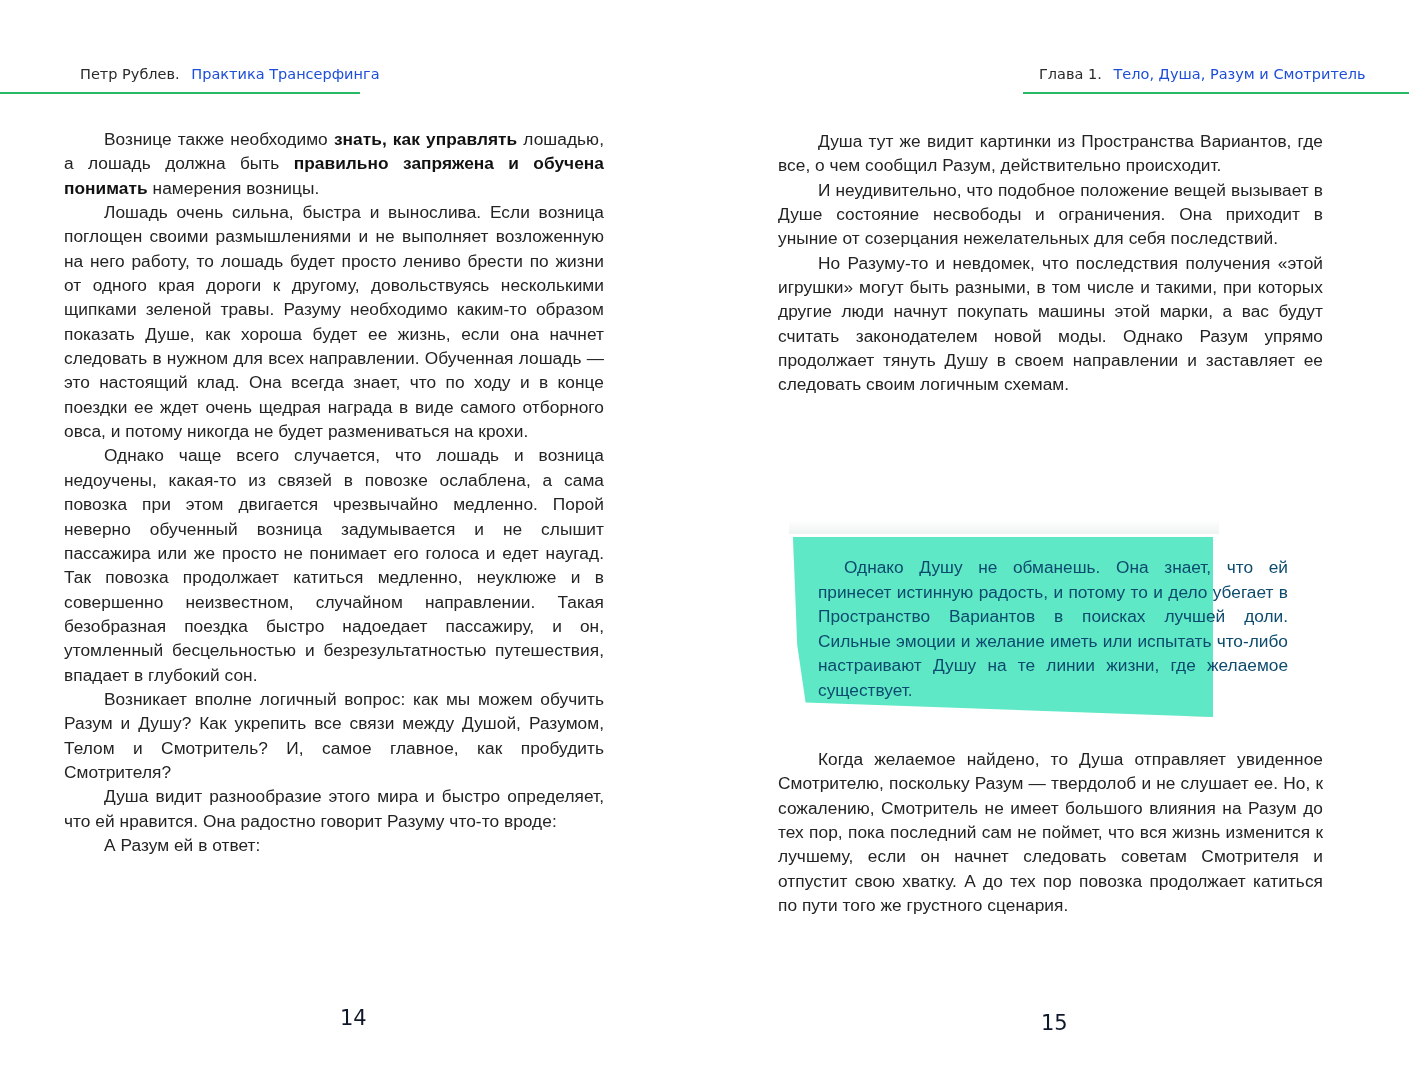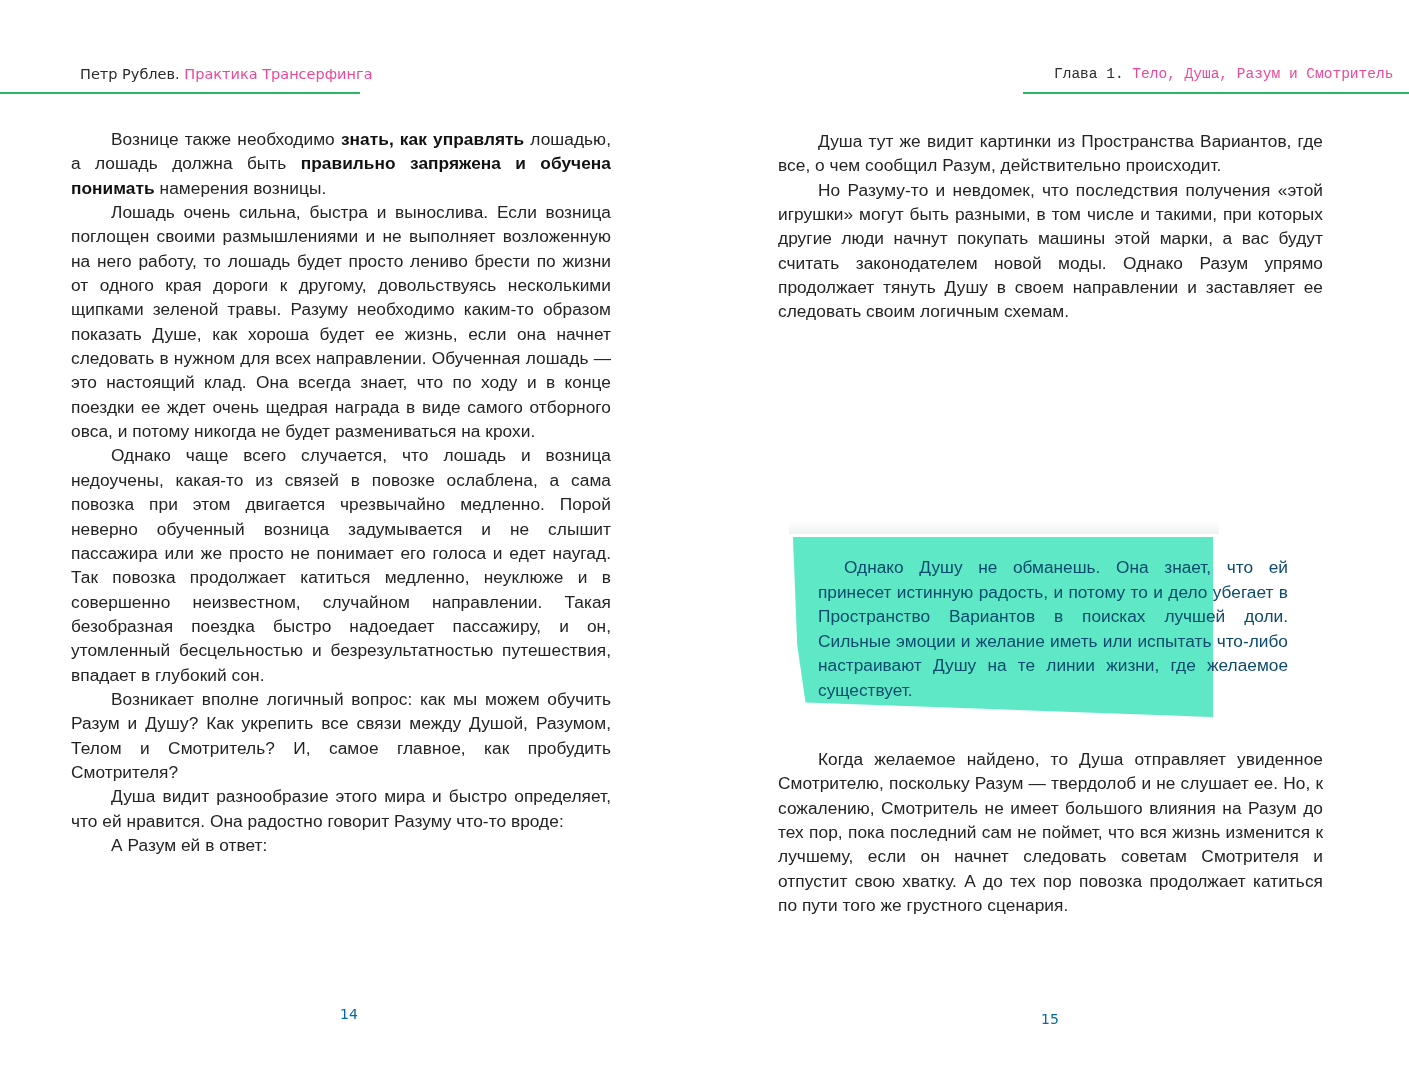--- a/index.html
+++ b/index.html
@@ -8,33 +8,33 @@
     font-family: "Liberation Sans", "DejaVu Sans", sans-serif; color: #1e1e1e;
   }
   .page { position: absolute; top: 0; height: 1080px; }
   .page.left { left: 0; width: 700px; }
   .page.right { left: 705px; width: 704px; }
 
   .running-head {
     position: absolute; top: 66px; font-family: "DejaVu Sans", sans-serif;
     font-size: 14.5px; color: #2b2b2b; white-space: nowrap;
   }
-  .running-head .accent { color: #ec4899; }
+  .running-head .accent { color: #1d4ed8; margin-left: 7px; }
   .head-rule { position: absolute; height: 2px; background: #28b866; top: 92px; }
 
   .left .running-head { left: 80px; }
   .left .head-rule { left: 0; width: 360px; }
-  .right .running-head { left: 349px; font-family: Liberation Mono, monospace; }
+  .right .running-head { left: 334px; }
   .right .head-rule { left: 318px; width: 386px; }
 
   .body-text {
     position: absolute; font-size: 17.3px; line-height: 24.35px; text-align: justify;
     letter-spacing: 0.05px; color: #232323;
   }
-  .left .body-text { left: 71px; top: 127px; width: 540px; }
+  .left .body-text { left: 64px; top: 127px; width: 540px; }
   .right .body-text.top { left: 73px; top: 129px; width: 545px; }
   .right .body-text.bottom { left: 73px; top: 747px; width: 545px; }
 
   .body-text p { margin: 0; text-indent: 40px; }
   .body-text b { font-weight: bold; color: #111; }
 
   .callout {
     position: absolute; left: 88px; top: 537px; width: 420px; height: 180px;
     background: #5fe8c6;
     clip-path: polygon(0 0, 100% 0, 100% 100%, 3% 92%, 1% 60%);
@@ -44,21 +44,21 @@
     position: absolute; left: 84px; top: 520px; width: 430px; height: 14px;
     background: linear-gradient(#ffffff, #eef4f2);
   }
   .callout-text {
     position: absolute; left: 113px; top: 555px; width: 470px; font-size: 17.3px;
     line-height: 24.6px; text-align: justify; color: #0c4a6e;
   }
   .callout-text p { margin: 0; text-indent: 26px; }
 
   .page-number {
-    position: absolute; font-family: "DejaVu Sans", sans-serif; font-size: 14px; color: #0369a1;
+    position: absolute; font-family: "DejaVu Sans", sans-serif; font-size: 21px; color: #0f172a;
   }
   .left .page-number { left: 340px; top: 1006px; }
   .right .page-number { left: 336px; top: 1011px; }
 </style>
 </head>
 <body>
 
 <div class="page left">
   <div class="running-head">
     <span>Петр Рублев.</span>
@@ -82,20 +82,21 @@
 
 <div class="page right">
   <div class="running-head">
     <span>Глава 1.</span>
     <span class="accent">Тело, Душа, Разум и Смотритель</span>
   </div>
   <div class="head-rule"></div>
 
   <div class="body-text top">
     <p>Душа тут же видит картинки из Пространства Вариантов, где все, о чем сообщил Разум, действительно происходит.</p>
+    <p>И неудивительно, что подобное положение вещей вызывает в Душе состояние несвободы и ограничения. Она приходит в уныние от созерцания нежелательных для себя последствий.</p>
     <p>Но Разуму-то и невдомек, что последствия получения «этой игрушки» могут быть разными, в том числе и такими, при которых другие люди начнут покупать машины этой марки, а вас будут считать законодателем новой моды. Однако Разум упрямо продолжает тянуть Душу в своем направлении и заставляет ее следовать своим логичным схемам.</p>
   </div>
 
   <div class="callout-shadow"></div>
   <div class="callout"></div>
   <div class="callout-text">
     <p>Однако Душу не обманешь. Она знает, что ей принесет истинную радость, и потому то и дело убегает в Пространство Вариантов в поисках лучшей доли. Сильные эмоции и желание иметь или испытать что-либо настраивают Душу на те линии жизни, где желаемое существует.</p>
   </div>
 
   <div class="body-text bottom">

